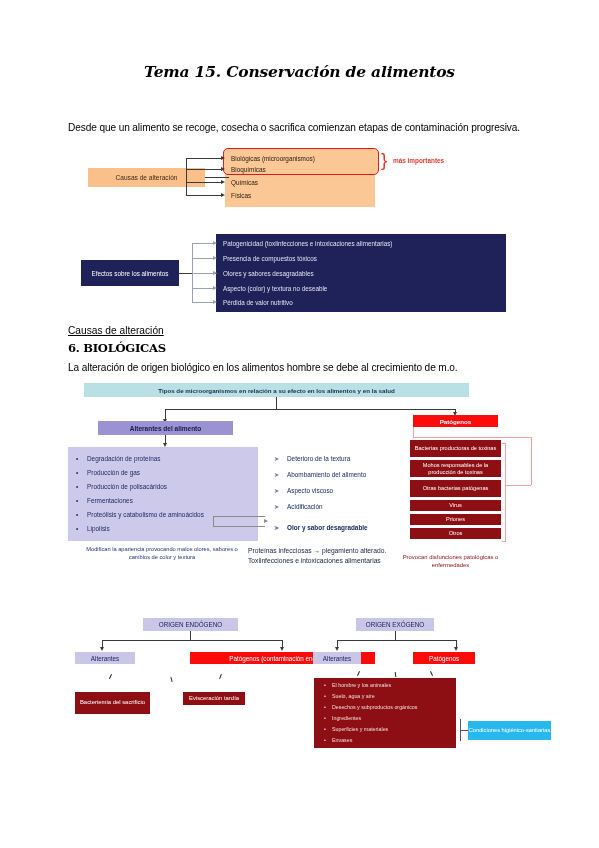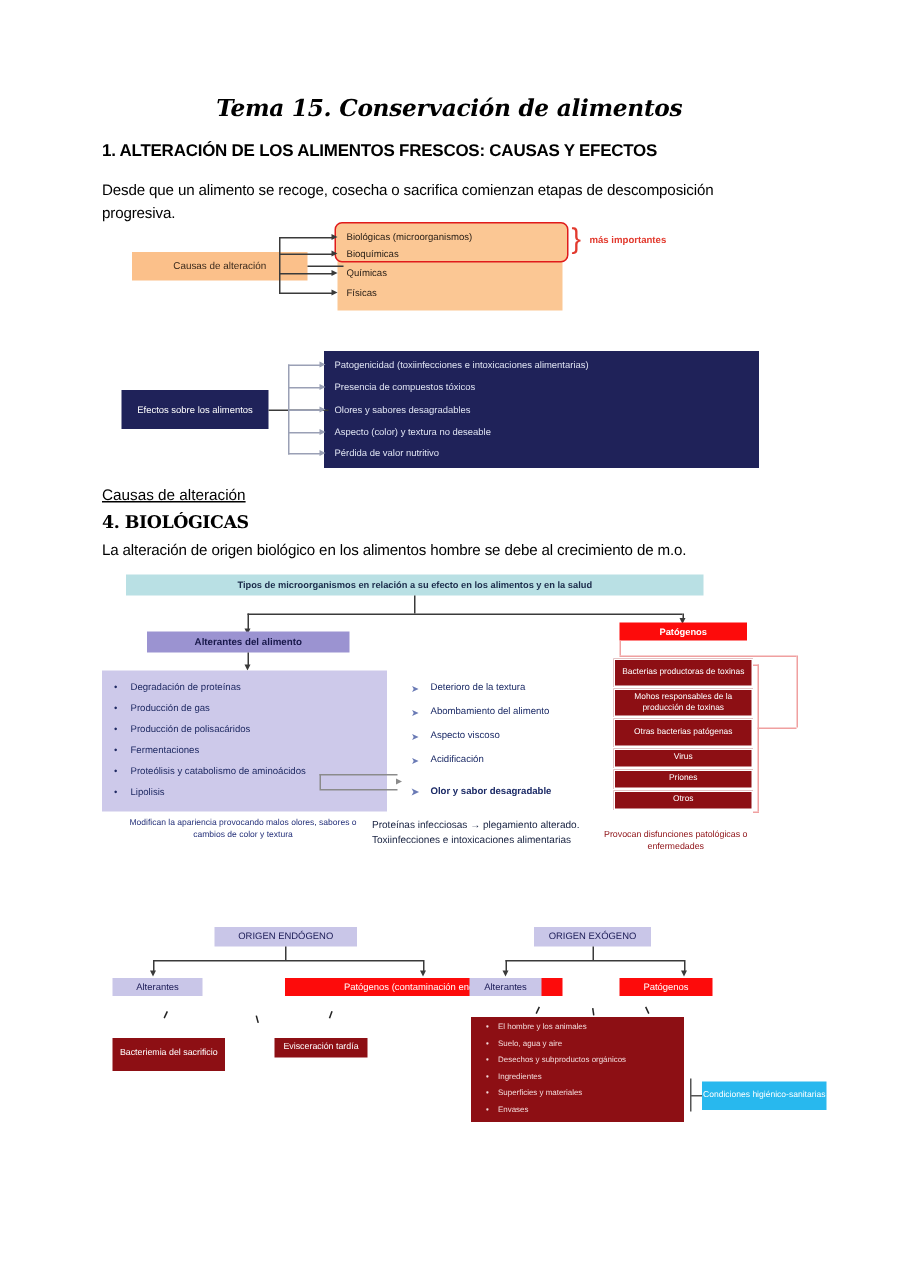--- a/index.html
+++ b/index.html
@@ -92,22 +92,21 @@
             display:flex;align-items:center;justify-content:center;text-align:center;line-height:1.25;}
   .sq{position:absolute;background:#222;}
 </style>
 </head>
 <body>
 
 <div class="page">
 
   <div class="doc-title">Tema 15. Conservación de alimentos</div>
 
-  <div class="h2">1. ALTERACIÓN DE LOS ALIMENTOS FRESCOS: CAUSAS Y EFECTOS</div>
-  <div class="para p1">Desde que un alimento se recoge, cosecha o sacrifica comienzan etapas de descomposición progresiva.</div>
+  <div class="para p1">Desde que un alimento se recoge, cosecha o sacrifica comienzan etapas de contaminación progresiva.</div>
 
   <div id="d1">
     <div class="orange-panel"></div>
     <div class="orange-hl"></div>
 
     <div class="orange-src">Causas de alteración</div>
 
     <div class="o-item" style="top:5px;">Biológicas (microorganismos)</div>
     <div class="o-item" style="top:16px;">Bioquímicas</div>
     <div class="o-item" style="top:29px;">Químicas</div>
@@ -146,21 +145,21 @@
     <div class="ln h lt" style="left:124px;top:54px;width:22px;"></div>
     <div class="ln h lt" style="left:124px;top:68px;width:22px;"></div>
     <div class="arrowR lt" style="left:145px;top:6.5px;"></div>
     <div class="arrowR lt" style="left:145px;top:21.5px;"></div>
     <div class="arrowR lt" style="left:145px;top:36.5px;"></div>
     <div class="arrowR lt" style="left:145px;top:51.5px;"></div>
     <div class="arrowR lt" style="left:145px;top:65.5px;"></div>
   </div>
 
   <div class="sub-underline">Causas de alteración</div>
-  <div class="h3">4. BIOLÓGICAS</div>
+  <div class="h3">6. BIOLÓGICAS</div>
   <div class="para p2">La alteración de origen biológico en los alimentos hombre se debe al crecimiento de m.o.</div>
 
   <div id="d3">
 
     <div class="cyanhdr">Tipos de microorganismos en relación a su efecto en los alimentos y en la salud</div>
 
     <div class="ln v" style="left:208px;top:14px;height:12px;"></div>
     <div class="ln h" style="left:97px;top:26px;width:290px;"></div>
     <div class="ln v" style="left:97px;top:26px;height:11px;"></div>
     <div class="ln v" style="left:387px;top:26px;height:5px;"></div>

